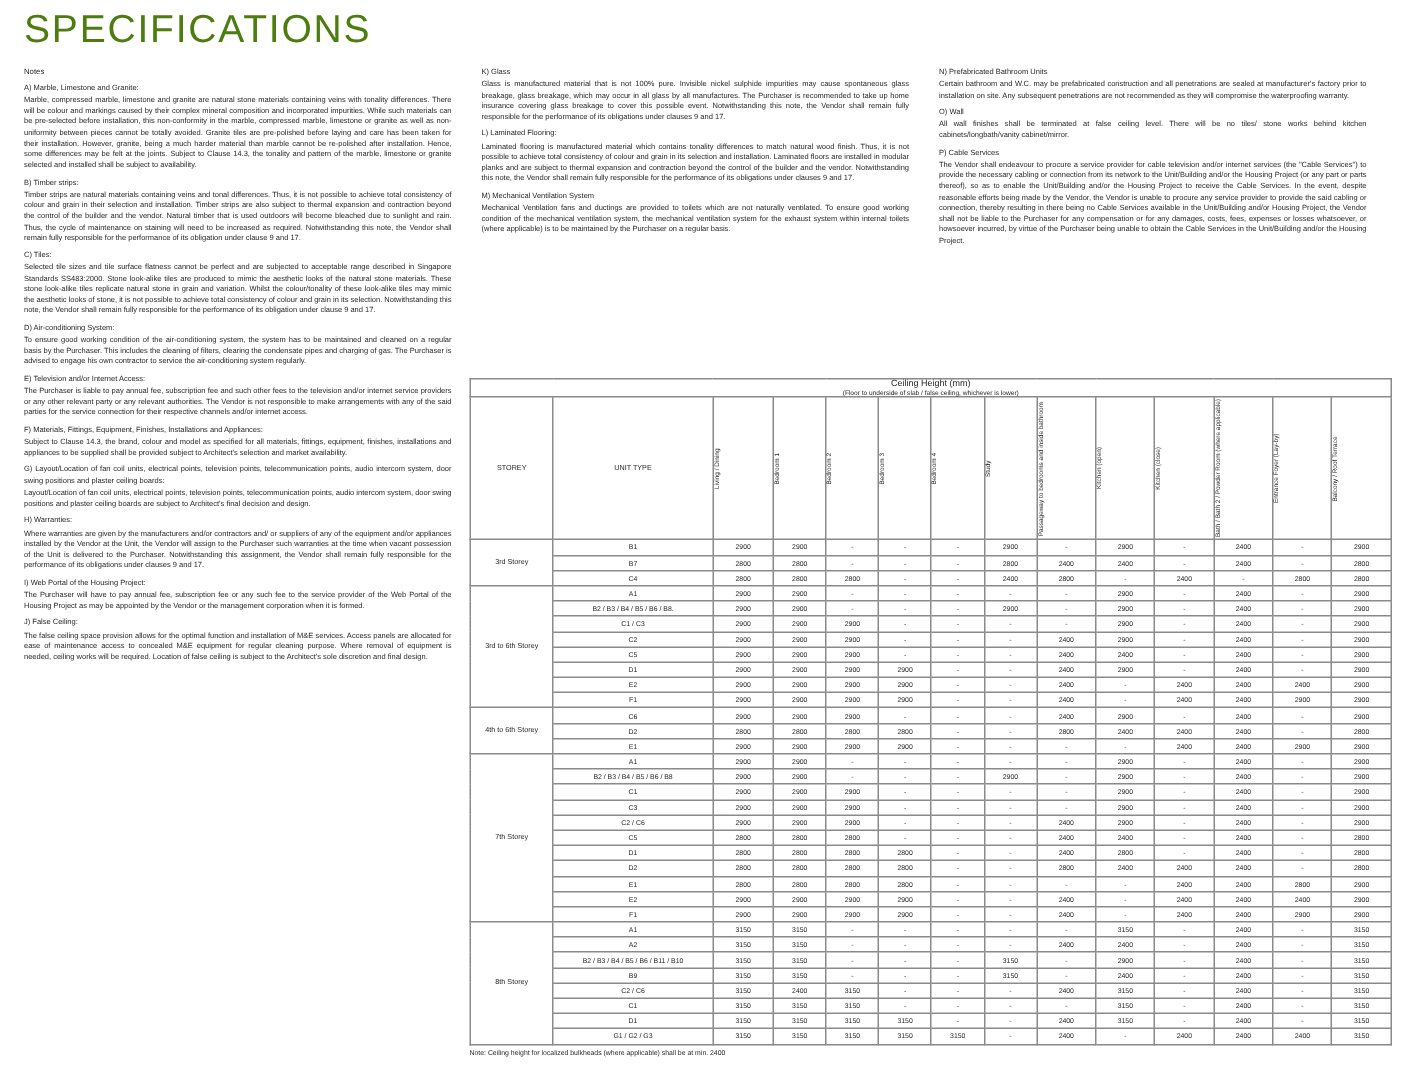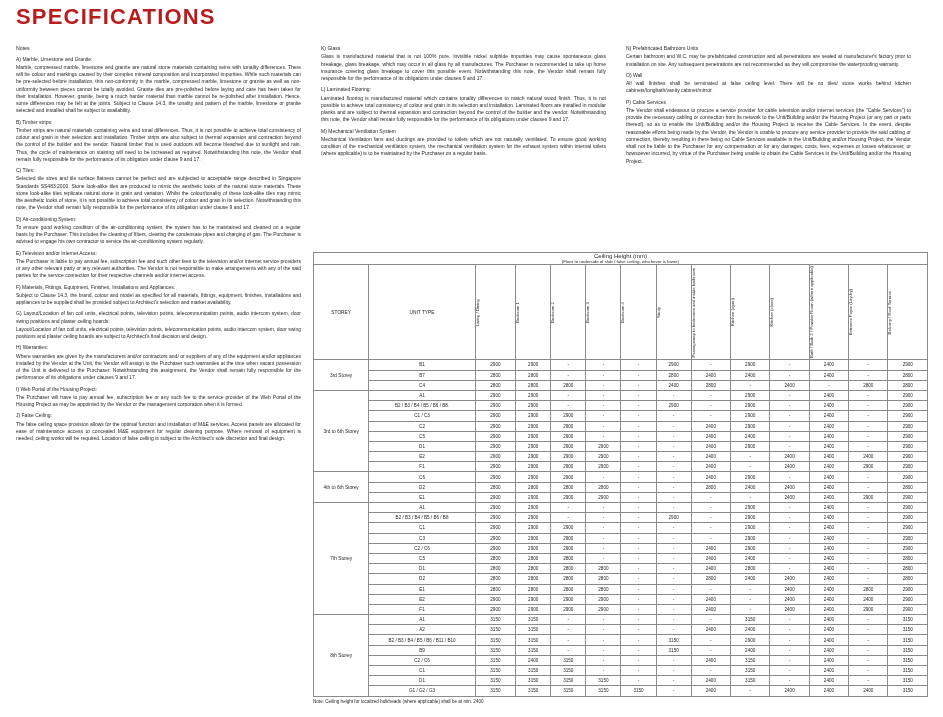--- a/index.html
+++ b/index.html
@@ -1,18 +1,18 @@
 <!DOCTYPE html>
 <html><head>
 <meta charset="utf-8">
 <style>
   html,body{margin:0;padding:0;background:#ffffff;}
   body{width:943px;height:717px;overflow:hidden;font-family:"Liberation Sans",sans-serif;color:#231f20;}
   .page{position:relative;width:943px;height:717px;padding:0;box-sizing:border-box;}
-  .title{position:absolute;left:16px;top:4px;font-size:22px;letter-spacing:1.2px;font-weight:700;color:#b91c1c;font-family:"Liberation Sans",sans-serif;}
+  .title{position:absolute;left:16px;top:4px;font-size:26px;letter-spacing:1.2px;font-weight:400;color:#4d7c0f;font-family:"Liberation Sans",sans-serif;}
   .cols{position:absolute;left:16px;top:45px;width:912px;height:230px;}
   .col{position:absolute;top:0;width:285px;font-size:5.0px;line-height:1.45;text-align:justify;}
   .col.c1{left:0;}
   .col.c2{left:305px;}
   .col.c3{left:610px;}
   .col p{margin:0 0 4px 0;}
   .col .hd{font-weight:400;margin:0 0 1px 0;}
   .notes-label{font-size:5.2px;margin:0 0 3px 0;}
 
   

